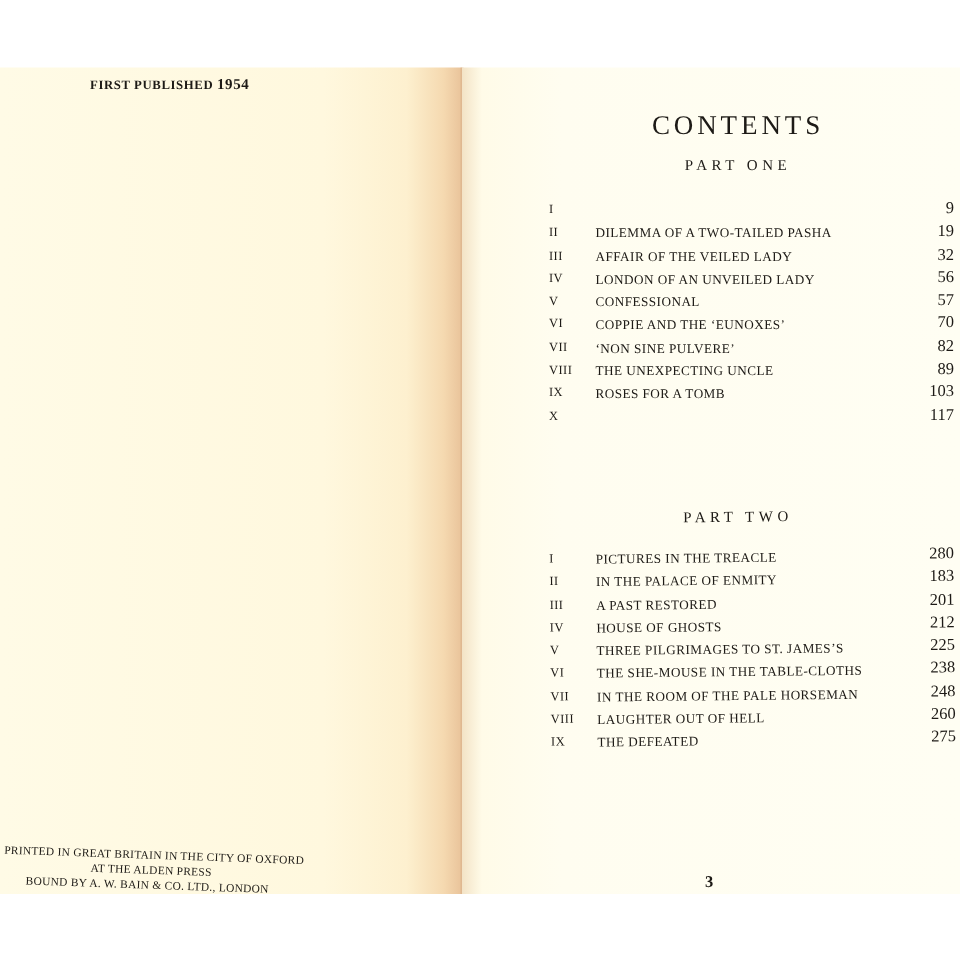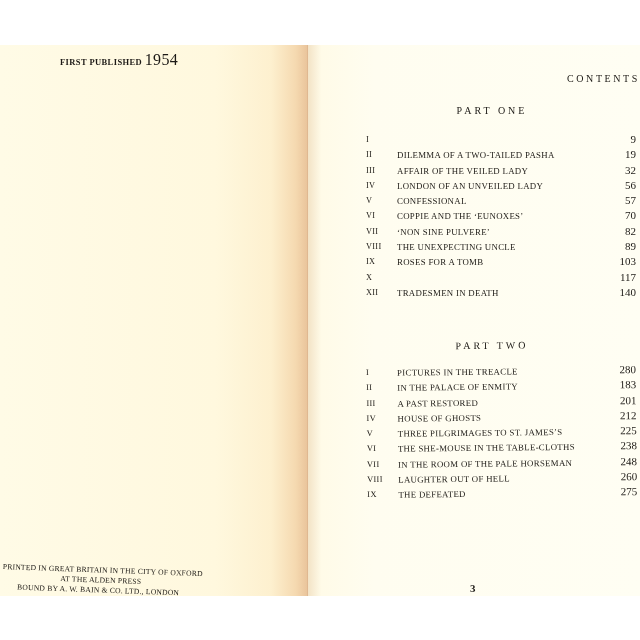--- a/index.html
+++ b/index.html
@@ -49,22 +49,22 @@
     }
     .first-published {
       position: absolute;
       left: 60px;
       top: 6px;
       font-size: 8.5px;
       letter-spacing: 0.4px;
       font-weight: bold;
     }
     .first-published .year {
-      font-size: 16px;
-      font-weight: normal;
+      font-size: 10px;
+      font-weight: bold;
     }
     .imprint {
       position: absolute;
       left: 0;
       top: 517px;
       width: 210px;
       font-size: 7.6px;
       letter-spacing: 0.2px;
       line-height: 10px;
       transform: rotate(2deg);
@@ -76,22 +76,22 @@
     }
     .imprint .l1 { padding-left: 3px; }
     .imprint .l2 { padding-left: 61px; }
     .imprint .l3 { padding-left: 18px; }
 
     .contents-title {
       position: absolute;
       left: 308px;
       width: 332px;
       top: 28px;
-      text-align: right;
-      font-size: 10px;
+      text-align: center;
+      font-size: 18px;
       letter-spacing: 2.6px;
       padding-left: 36px;
       box-sizing: border-box;
     }
     .part-heading {
       position: absolute;
       left: 308px;
       width: 332px;
       text-align: center;
       font-size: 10px;
@@ -213,25 +213,20 @@
       </li>
     <li>
         <span class="num">IX</span>
         <span class="title">ROSES FOR A TOMB</span>
         <span class="page">103</span>
       </li>
     <li>
         <span class="num">X</span>
         <span class="page">117</span>
       </li>
-    <li>
-        <span class="num">XII</span>
-        <span class="title">TRADESMEN IN DEATH</span>
-        <span class="page">140</span>
-      </li>
   </ul>
 
   <div class="part-heading part-two-heading">PART TWO</div>
 
   <ul class="toc toc-two">
     <li>
         <span class="num">I</span>
         <span class="title">PICTURES IN THE TREACLE</span>
         <span class="page">280</span>
       </li>

